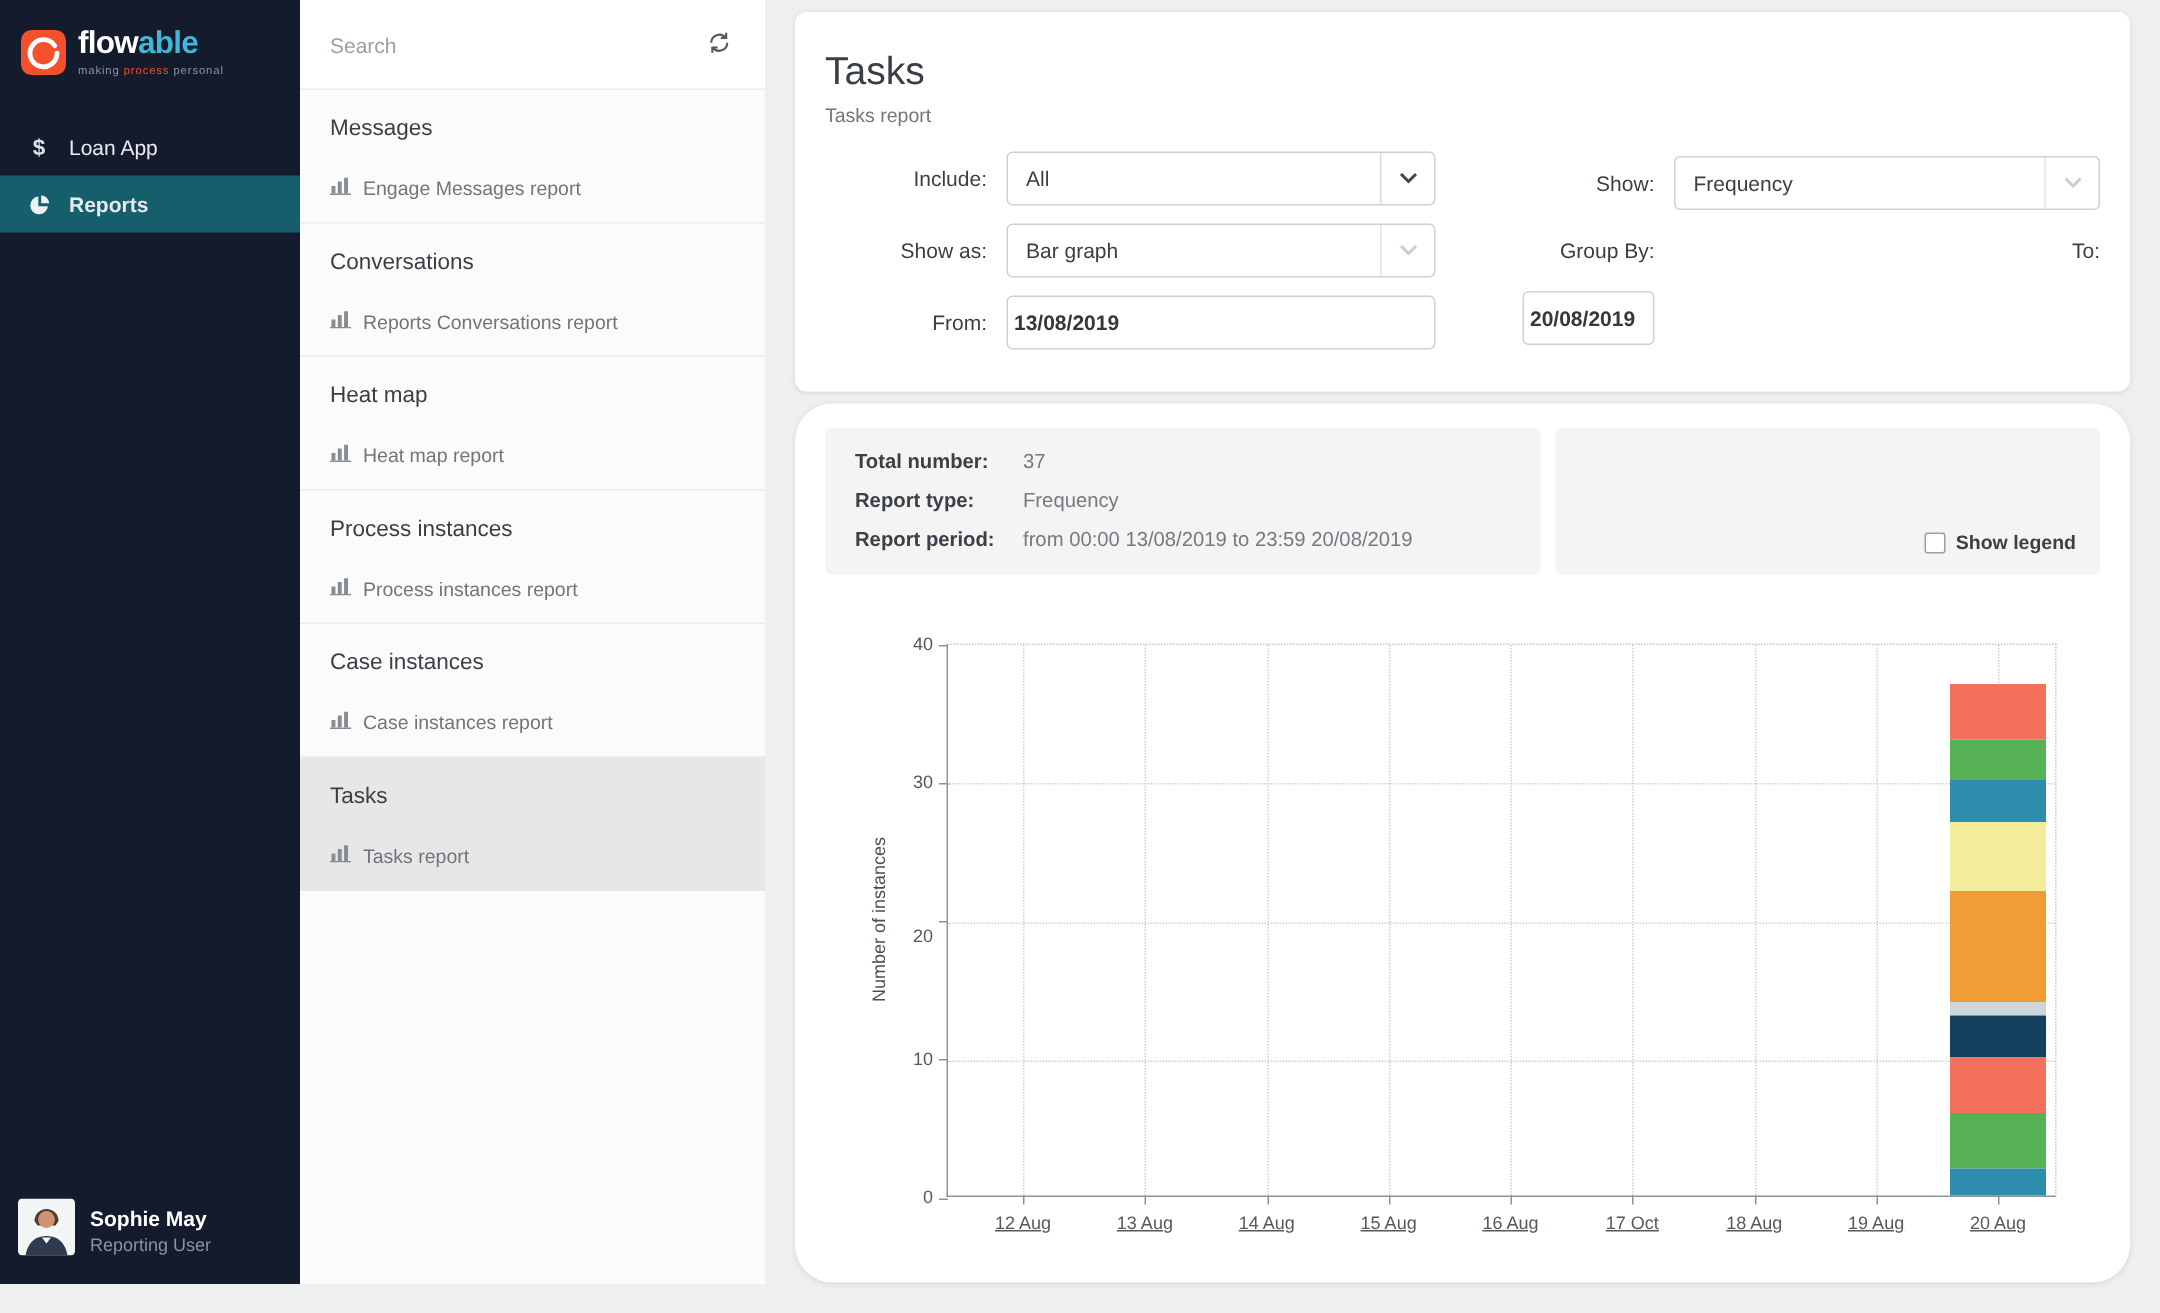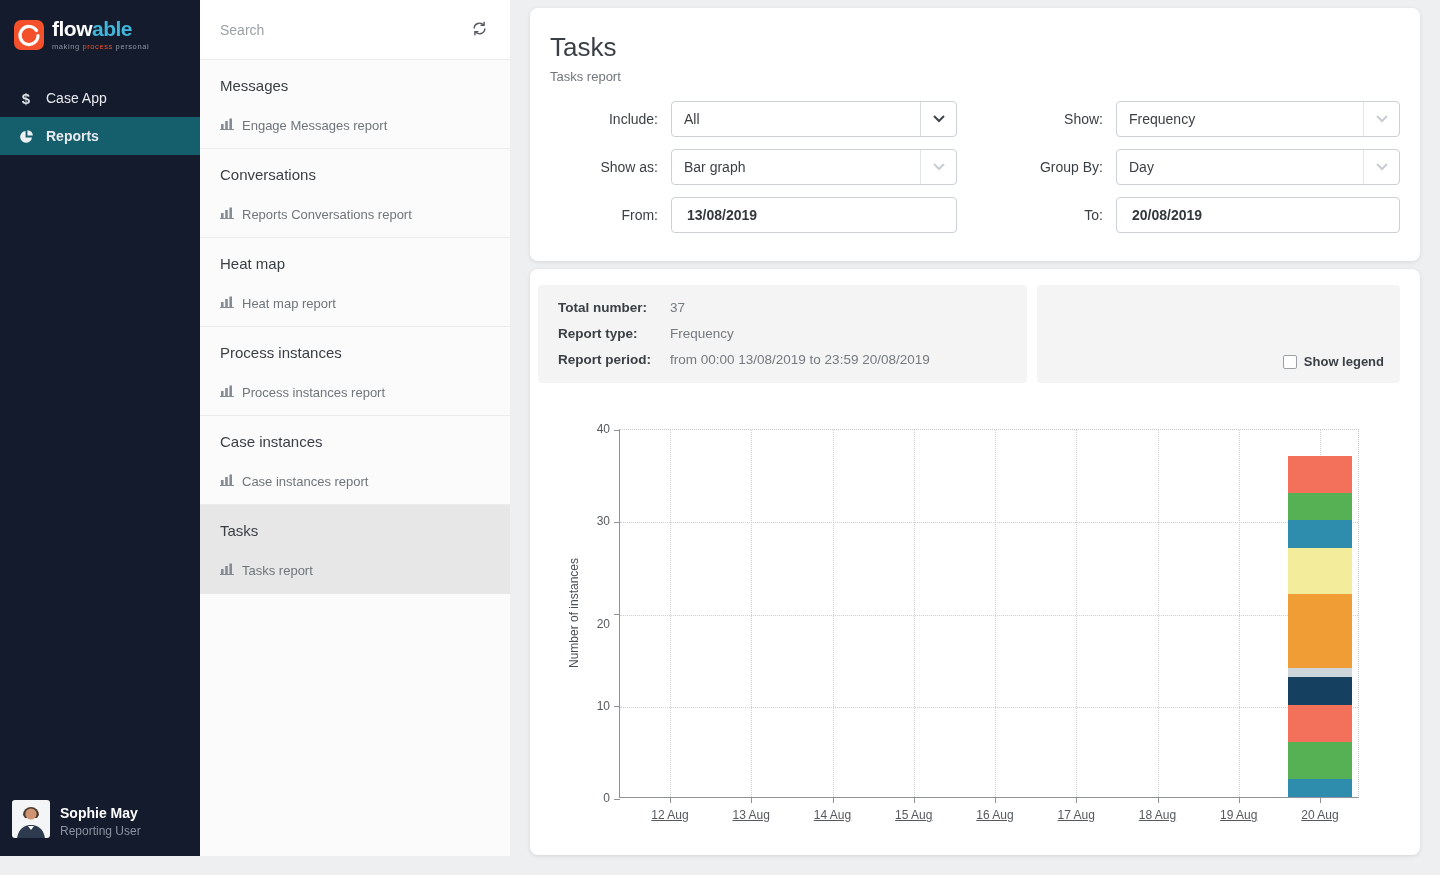--- a/index.html
+++ b/index.html
@@ -44,23 +44,23 @@
   .filters { display: flex; justify-content: space-between; margin-top: 17px; }
   .fgroup { display: grid; align-items: center; row-gap: 12px; column-gap: 13px; }
   .fgroup.left { grid-template-columns: 108px 286px; }
   .fgroup.right { grid-template-columns: 88px 284px; }
   .flabel { text-align: right; font-size: 14px; color: #3a3f45; }
   .field { height: 36px; border: 1px solid #ccd1d6; border-radius: 4px; background: #fff; display: flex; align-items: center; padding: 0 0 0 12px; font-size: 14px; color: #3a3f45; overflow: hidden; }
   .field.dropdown { cursor: pointer; }
   .fvalue { flex: 1; }
   .chev { width: 36px; height: 100%; display: flex; align-items: center; justify-content: center; border-left: 1px solid #e3e6e9; color: #c8cdd3; }
   .chev.dark { color: #3f454c; border-left-color: #d7dbdf; }
-  input.field { width: 100%; padding: 0 15px; font-family: inherit; font-weight: bold; color: #33383d; outline: none; }
-
-  .card-report { padding: 16px 20px 20px 8px; height: 586px; }
+  input.field { width: 100%; padding: 0 4px; font-family: inherit; font-weight: bold; color: #33383d; outline: none; }
+
+  .card-report { padding: 16px 20px 20px 20px; height: 586px; border-radius: 25px; }
   .summary-row { display: flex; gap: 10px; }
   .summary-box { background: #f4f4f4; border-radius: 4px; }
   .main-summary { flex: 1; padding: 10px 20px; display: grid; grid-template-columns: 97px 1fr; column-gap: 15px; font-size: 13.5px; line-height: 26px; }
   .sum-label { font-weight: bold; color: #3b4046; }
   .sum-value { color: #747a80; }
   .legend-box { width: 363px; display: flex; align-items: flex-end; justify-content: flex-end; padding: 14px 16px; }
   .legend-toggle { display: flex; align-items: center; gap: 7px; cursor: pointer; }
   .checkbox { width: 14px; height: 14px; border: 1px solid #9aa0a6; border-radius: 2px; background: #fff; display: inline-block; }
   .legend-label { font-size: 13px; font-weight: bold; color: #3b4046; }
 
@@ -94,21 +94,21 @@
       </span>
       <div class="logo-text">
         <div class="brand"><span>flow</span><span class="brand-b">able</span></div>
         <div class="tagline"><span>making </span><span class="tag-accent">process</span><span> personal</span></div>
       </div>
     </div>
 
     <nav>
       <div class="nav-item">
         <span class="nav-icon dollar">$</span>
-        <span class="nav-label">Case App</span>
+        <span class="nav-label">Loan App</span>
       </div>
       <div class="nav-item active">
         <span class="nav-icon">
           <svg width="15" height="15" viewBox="0 0 16 16">
             <path d="M7 2.2 A6.3 6.3 0 1 0 13.8 9 L7 9 Z" fill="#eef1f4"></path>
             <path d="M9 1.2 A6.3 6.3 0 0 1 14.8 7 L9 7 Z" fill="#eef1f4"></path>
           </svg>
         </span>
         <span class="nav-label">Reports</span>
       </div>
@@ -262,28 +262,20 @@
           <div class="field dropdown">
             <span class="fvalue">Frequency</span>
             <span class="chev">
                 <svg width="12" height="8" viewBox="0 0 12 8">
                   <path d="M1 1l5 5 5-5" fill="none" stroke="currentColor" stroke-width="2"></path>
                 </svg>
               </span>
           </div>
 
           <div class="flabel">Group By:</div>
-          <div class="field dropdown">
-            <span class="fvalue">Day</span>
-            <span class="chev">
-                <svg width="12" height="8" viewBox="0 0 12 8">
-                  <path d="M1 1l5 5 5-5" fill="none" stroke="currentColor" stroke-width="2"></path>
-                </svg>
-              </span>
-          </div>
 
           <div class="flabel">To:</div>
           <input class="field" type="text" value="20/08/2019" style="">
         </div>
       </div>
     </div>
 
     <div class="card card-report">
       <div class="summary-row">
         <div class="summary-box main-summary">
@@ -328,21 +320,21 @@
             <div class="xtick-mark" style="left: 212.5px;"></div>
             <div class="xtick-label" style="left: 172.5px;">14 Aug</div>
             <div class="gridline-v" style="left: 293.75px;"></div>
             <div class="xtick-mark" style="left: 293.75px;"></div>
             <div class="xtick-label" style="left: 253.75px;">15 Aug</div>
             <div class="gridline-v" style="left: 375px;"></div>
             <div class="xtick-mark" style="left: 375px;"></div>
             <div class="xtick-label" style="left: 335px;">16 Aug</div>
             <div class="gridline-v" style="left: 456.25px;"></div>
             <div class="xtick-mark" style="left: 456.25px;"></div>
-            <div class="xtick-label" style="left: 416.25px;">17 Aug</div>
+            <div class="xtick-label" style="left: 416.25px;">17 Oct</div>
             <div class="gridline-v" style="left: 537.5px;"></div>
             <div class="xtick-mark" style="left: 537.5px;"></div>
             <div class="xtick-label" style="left: 497.5px;">18 Aug</div>
             <div class="gridline-v" style="left: 618.75px;"></div>
             <div class="xtick-mark" style="left: 618.75px;"></div>
             <div class="xtick-label" style="left: 578.75px;">19 Aug</div>
             <div class="gridline-v" style="left: 700px;"></div>
             <div class="xtick-mark" style="left: 700px;"></div>
             <div class="xtick-label" style="left: 660px;">20 Aug</div>
             <div class="bar-stack" style="left: 668px;">

